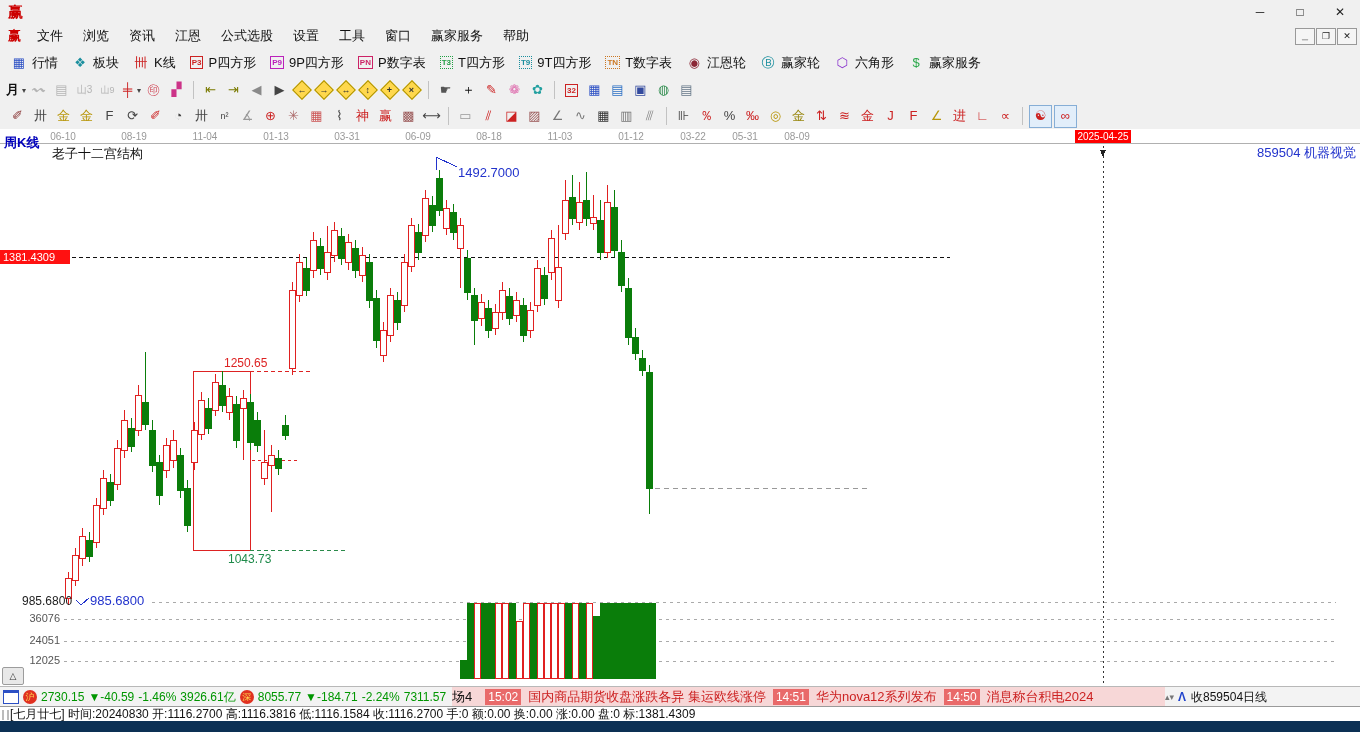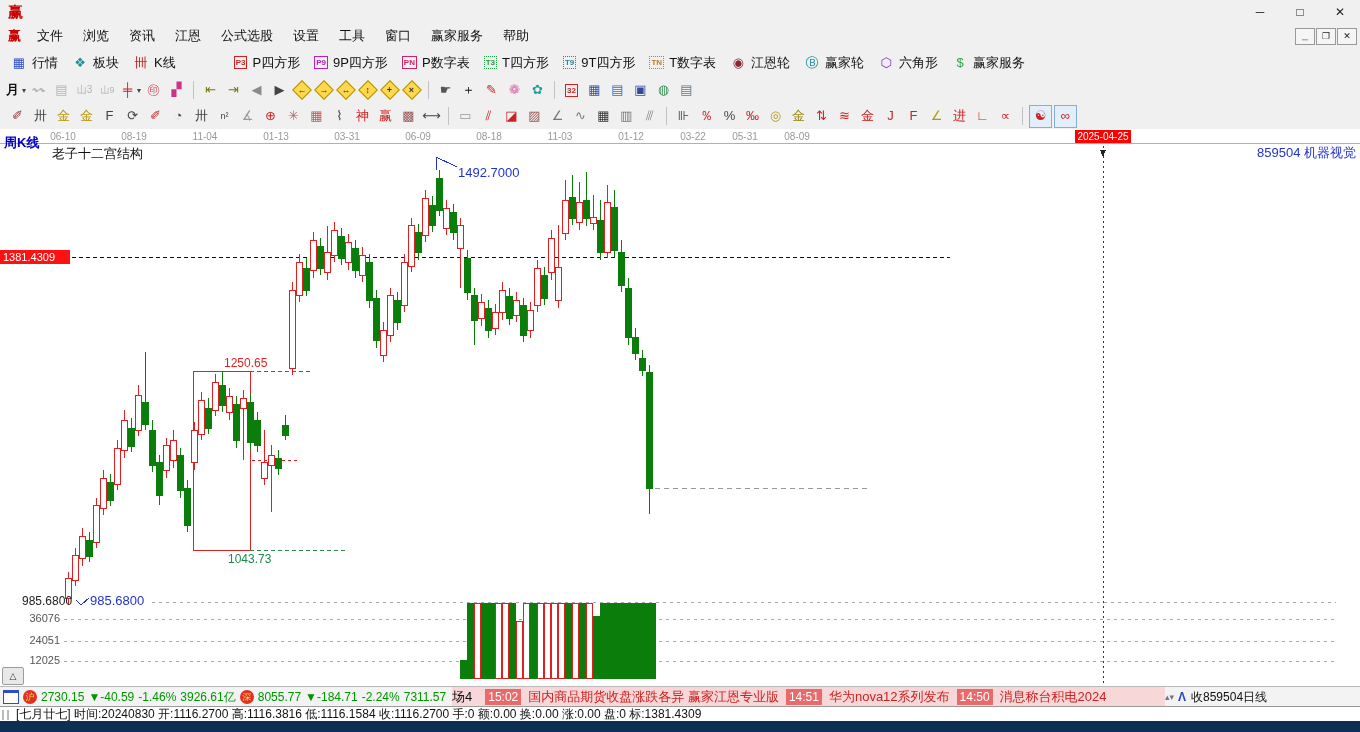--- a/index.html
+++ b/index.html
@@ -93,21 +93,21 @@
     </div>
     <div class="tb-item">
       <span class="tb-icon" style="color: rgb(27, 143, 158);">❖</span>
       <span>板块</span>
     </div>
     <div class="tb-item">
       <span class="tb-icon" style="color: rgb(204, 34, 34);">卌</span>
       <span>K线</span>
     </div>
     <div class="tb-item">
-      <span class="badge" style="color: rgb(204, 34, 34); border-color: rgb(204, 34, 34); border-style: solid; margin-left: 44px;">P3</span>
+      <span class="badge" style="color: rgb(204, 34, 34); border-color: rgb(204, 34, 34); border-style: solid;">P3</span>
       <span>P四方形</span>
     </div>
     <div class="tb-item">
       <span class="badge" style="color: rgb(187, 34, 187); border-color: rgb(187, 34, 187); border-style: solid;">P9</span>
       <span>9P四方形</span>
     </div>
     <div class="tb-item">
       <span class="badge" style="color: rgb(204, 34, 102); border-color: rgb(204, 34, 102); border-style: solid;">PN</span>
       <span>P数字表</span>
     </div>
@@ -629,31 +629,31 @@
     <span class="green">3926.61亿</span>
     <span class="mkt-ic">深</span>
     <span class="green">8055.77</span>
     <span class="green">▼-184.71</span>
     <span class="green">-2.24%</span>
     <span class="green">7311.57</span>
   </div>
   <div id="ticker">
     <span class="ovl">场4</span>
   <span class="badge-time">15:02</span>
-      <span class="news-text">国内商品期货收盘涨跌各异 赢家江恩专业版</span>
+      <span class="news-text">国内商品期货收盘涨跌各异 集运欧线涨停</span>
       <span class="badge-time">14:51</span>
       <span class="news-text">华为nova12系列发布</span>
       <span class="badge-time">14:50</span>
       <span class="news-text">消息称台积电2024</span>
     </div>
   <div id="ticker-right">
     <span class="spin" style="display:inline-block;width:8px;white-space:normal;line-height:5px">▴▾</span>
     <span class="signal-ic">Λ</span>
     <span>收859504日线</span>
   </div>
 </div>
 
 <div id="statusbar2" class="abs">
   <span class="grip"></span>
   <span class="grip"></span>
-  <span style="margin-left:6px">[七月廿七] 时间:20240830 开:1116.2700 高:1116.3816 低:1116.1584 收:1116.2700 手:0 额:0.00 换:0.00 涨:0.00 盘:0 标:1381.4309</span>
+  <span style="">[七月廿七] 时间:20240830 开:1116.2700 高:1116.3816 低:1116.1584 收:1116.2700 手:0 额:0.00 换:0.00 涨:0.00 盘:0 标:1381.4309</span>
 </div>
 <div id="bottomstrip" class="abs"></div>
 
 </body></html>

